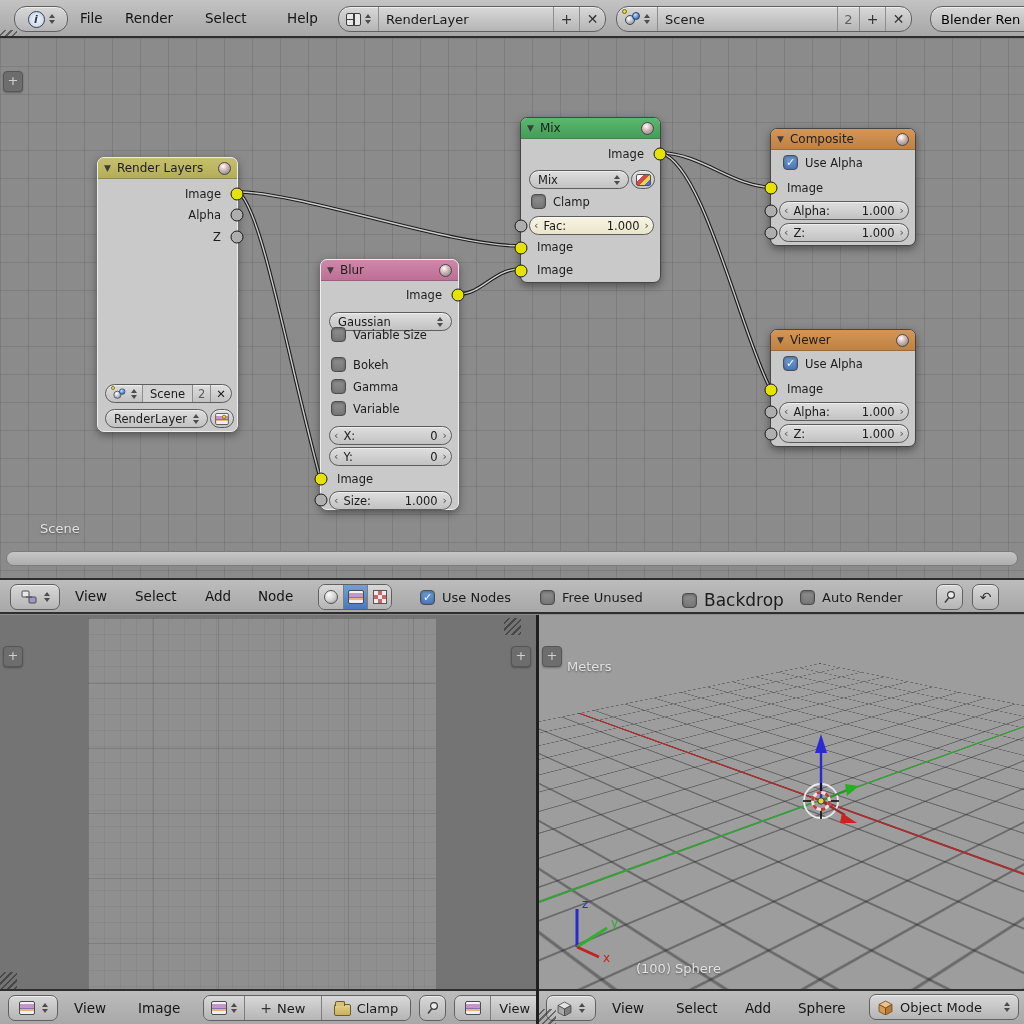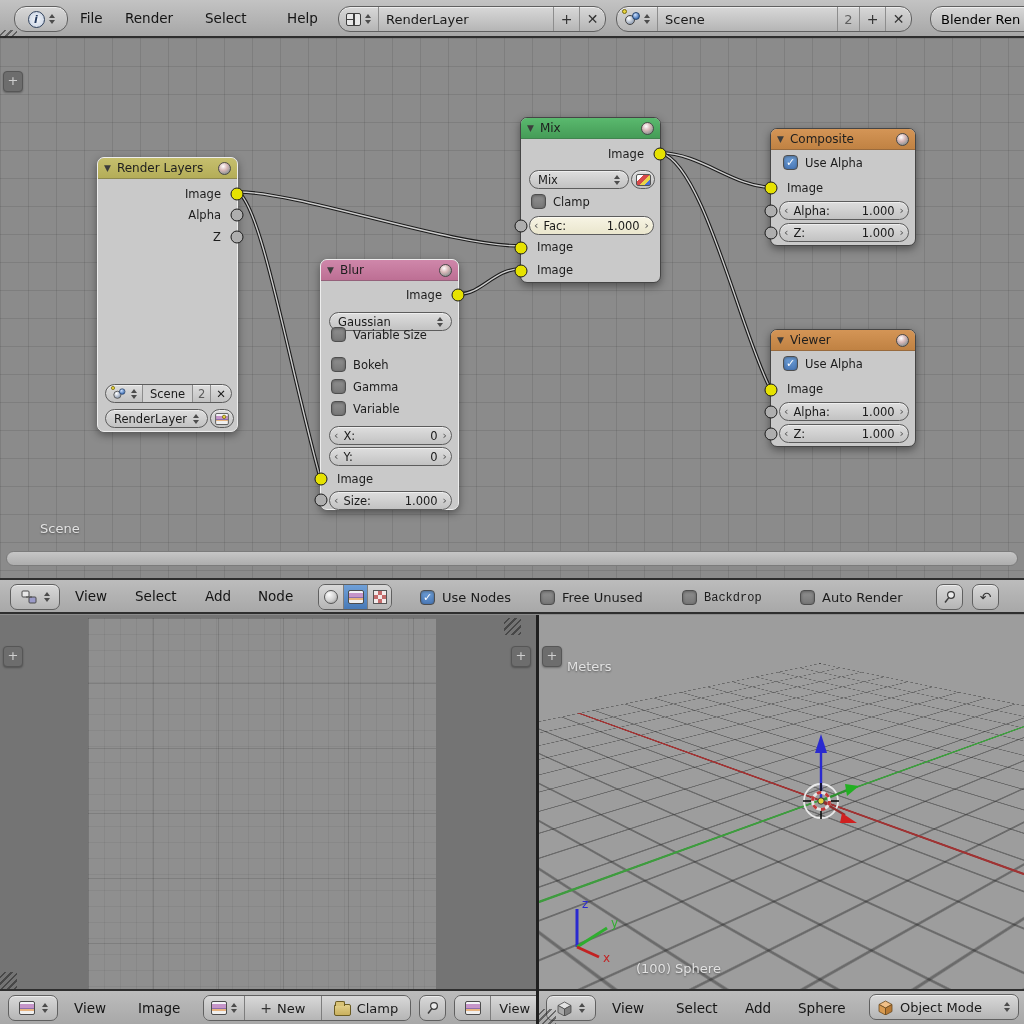--- a/index.html
+++ b/index.html
@@ -429,21 +429,21 @@
     </div>
 
     <div class="chkrow" style="left:420px;top:10px;font-size:13px;">
       <span class="chk on">✓</span>
       <span>Use Nodes</span>
     </div>
     <div class="chkrow" style="left:540px;top:10px;font-size:13px;">
       <span class="chk"></span>
       <span>Free Unused</span>
     </div>
-    <div class="chkrow" style="left:682px;top:10px;font-size:12px;font-family:Liberation Mono, monospace;">
+    <div class="chkrow" style="left:682px;top:10px;font-size:17px;">
       <span class="chk"></span>
       <span>Backdrop</span>
     </div>
     <div class="chkrow" style="left:800px;top:10px;font-size:13px;">
       <span class="chk"></span>
       <span>Auto Render</span>
     </div>
 
     <div class="iconbtn" style="left:936px;top:4px;width:27px;">
       <svg width="14" height="14">

